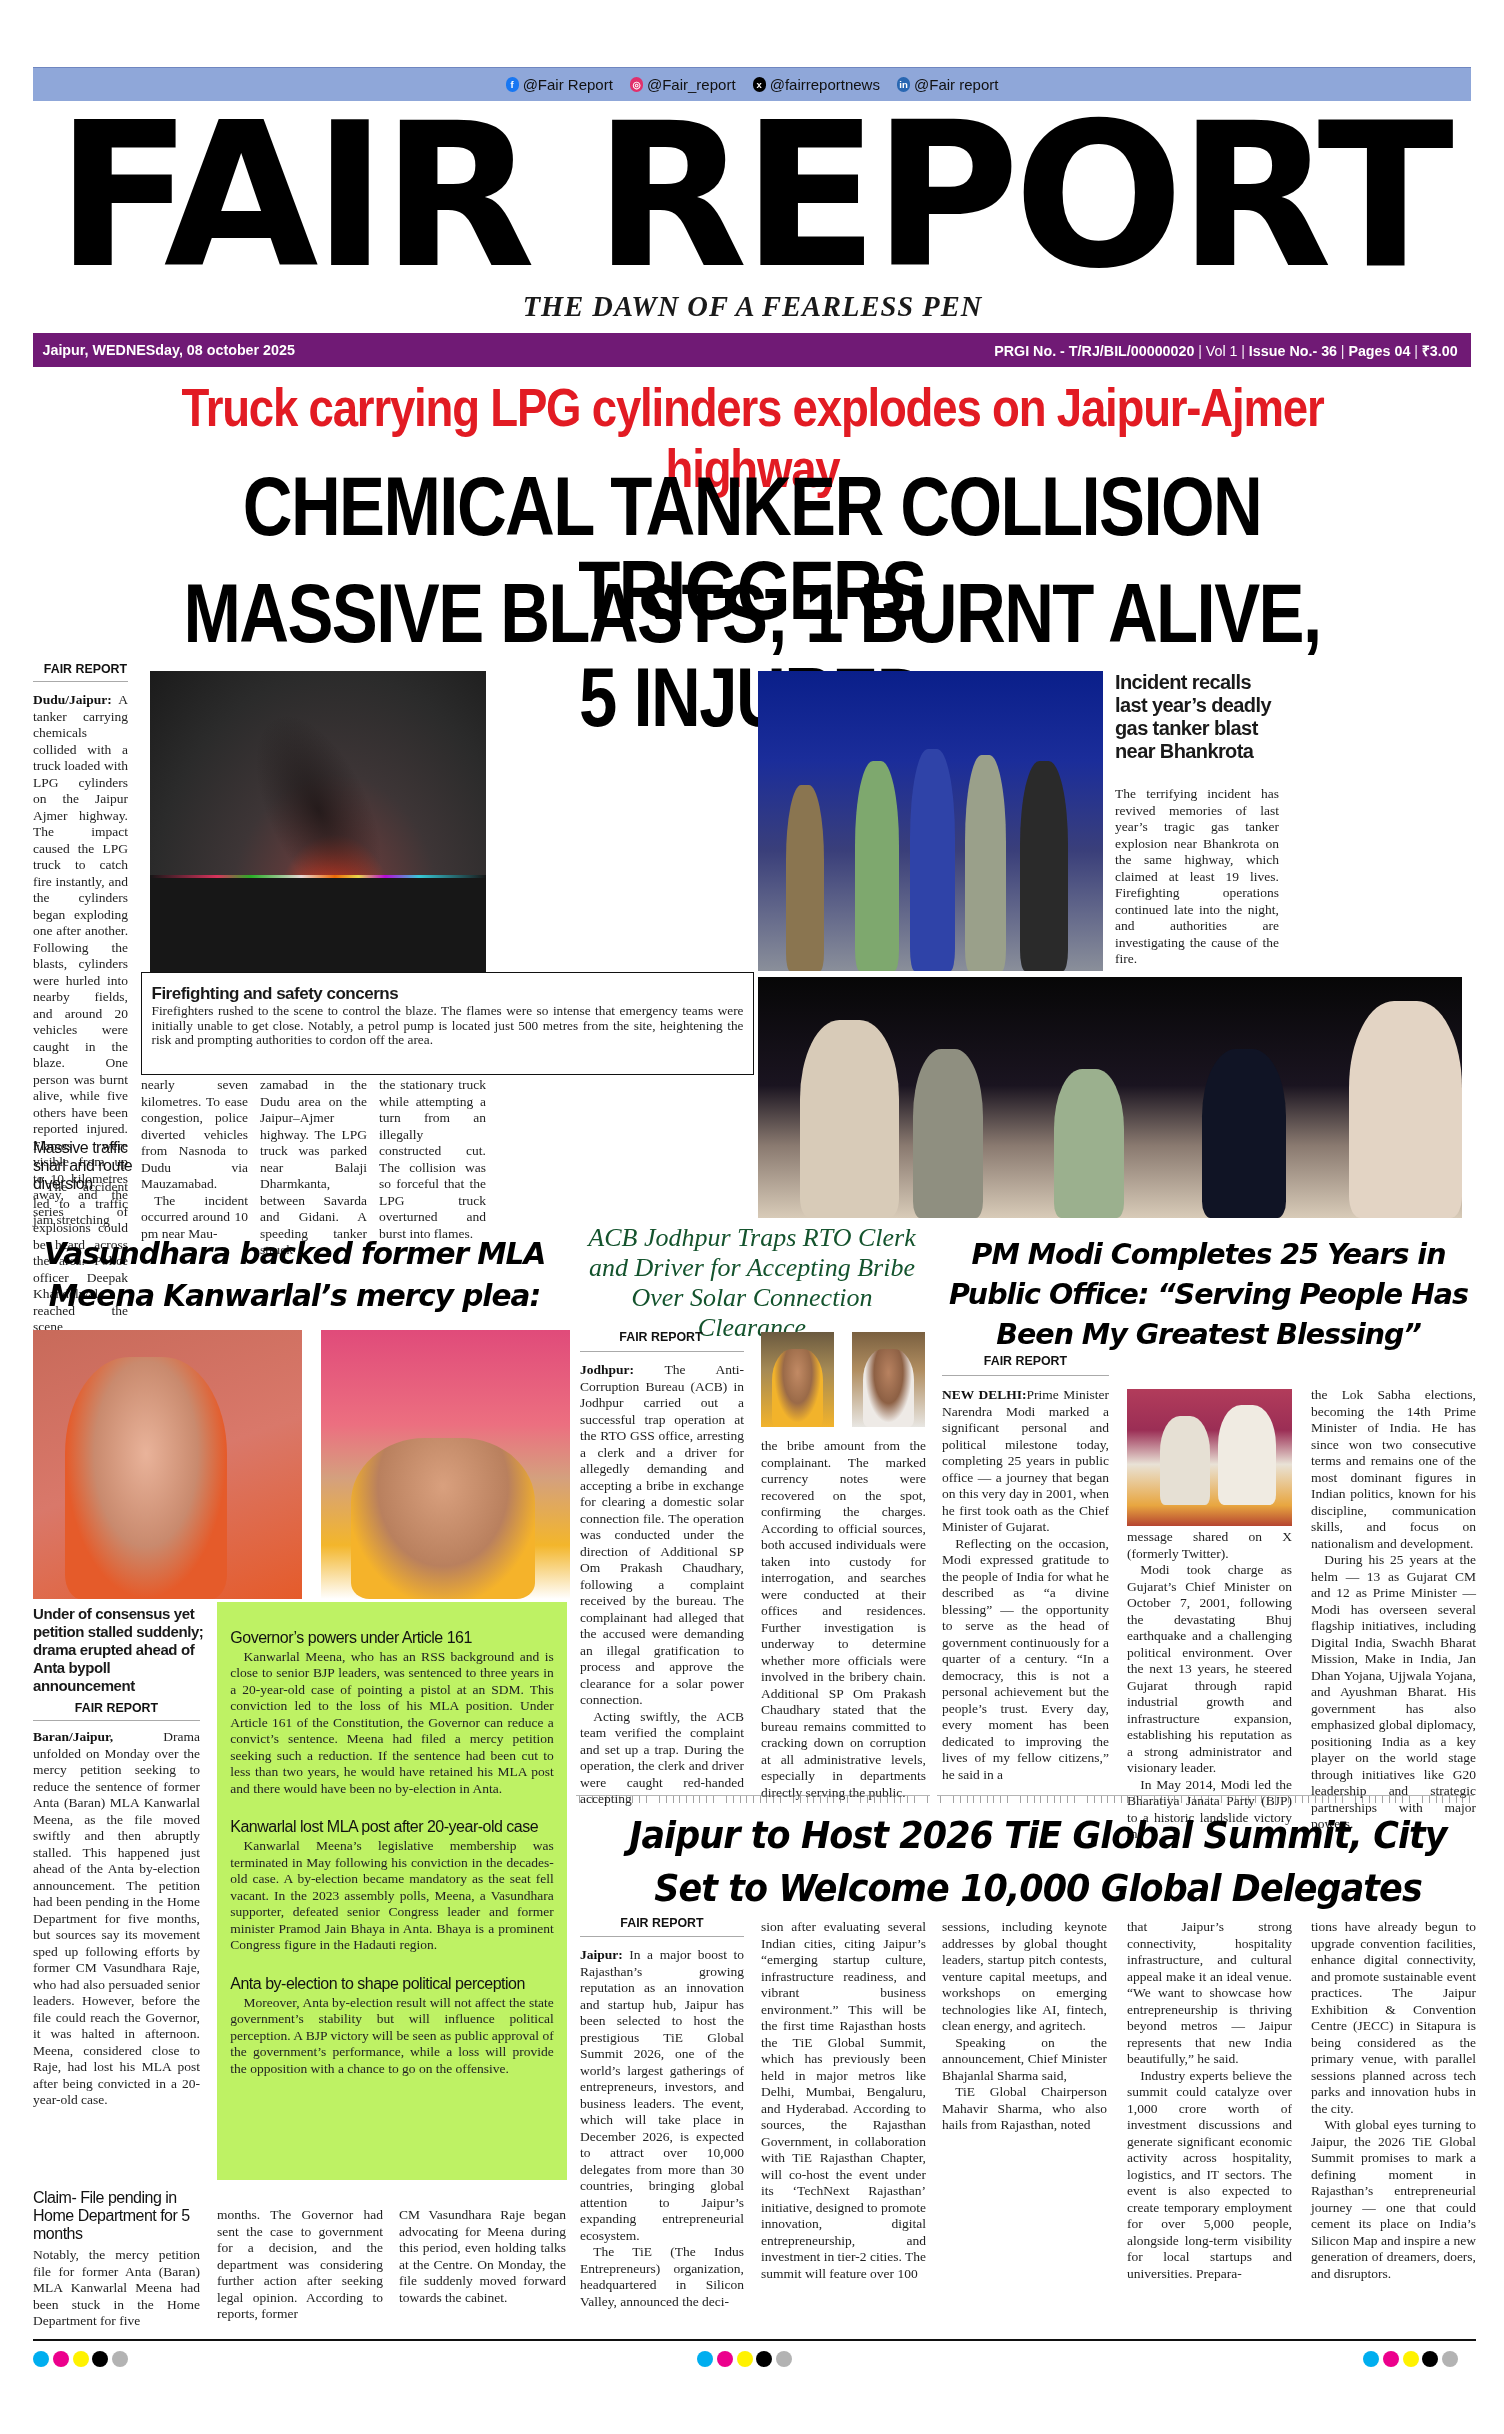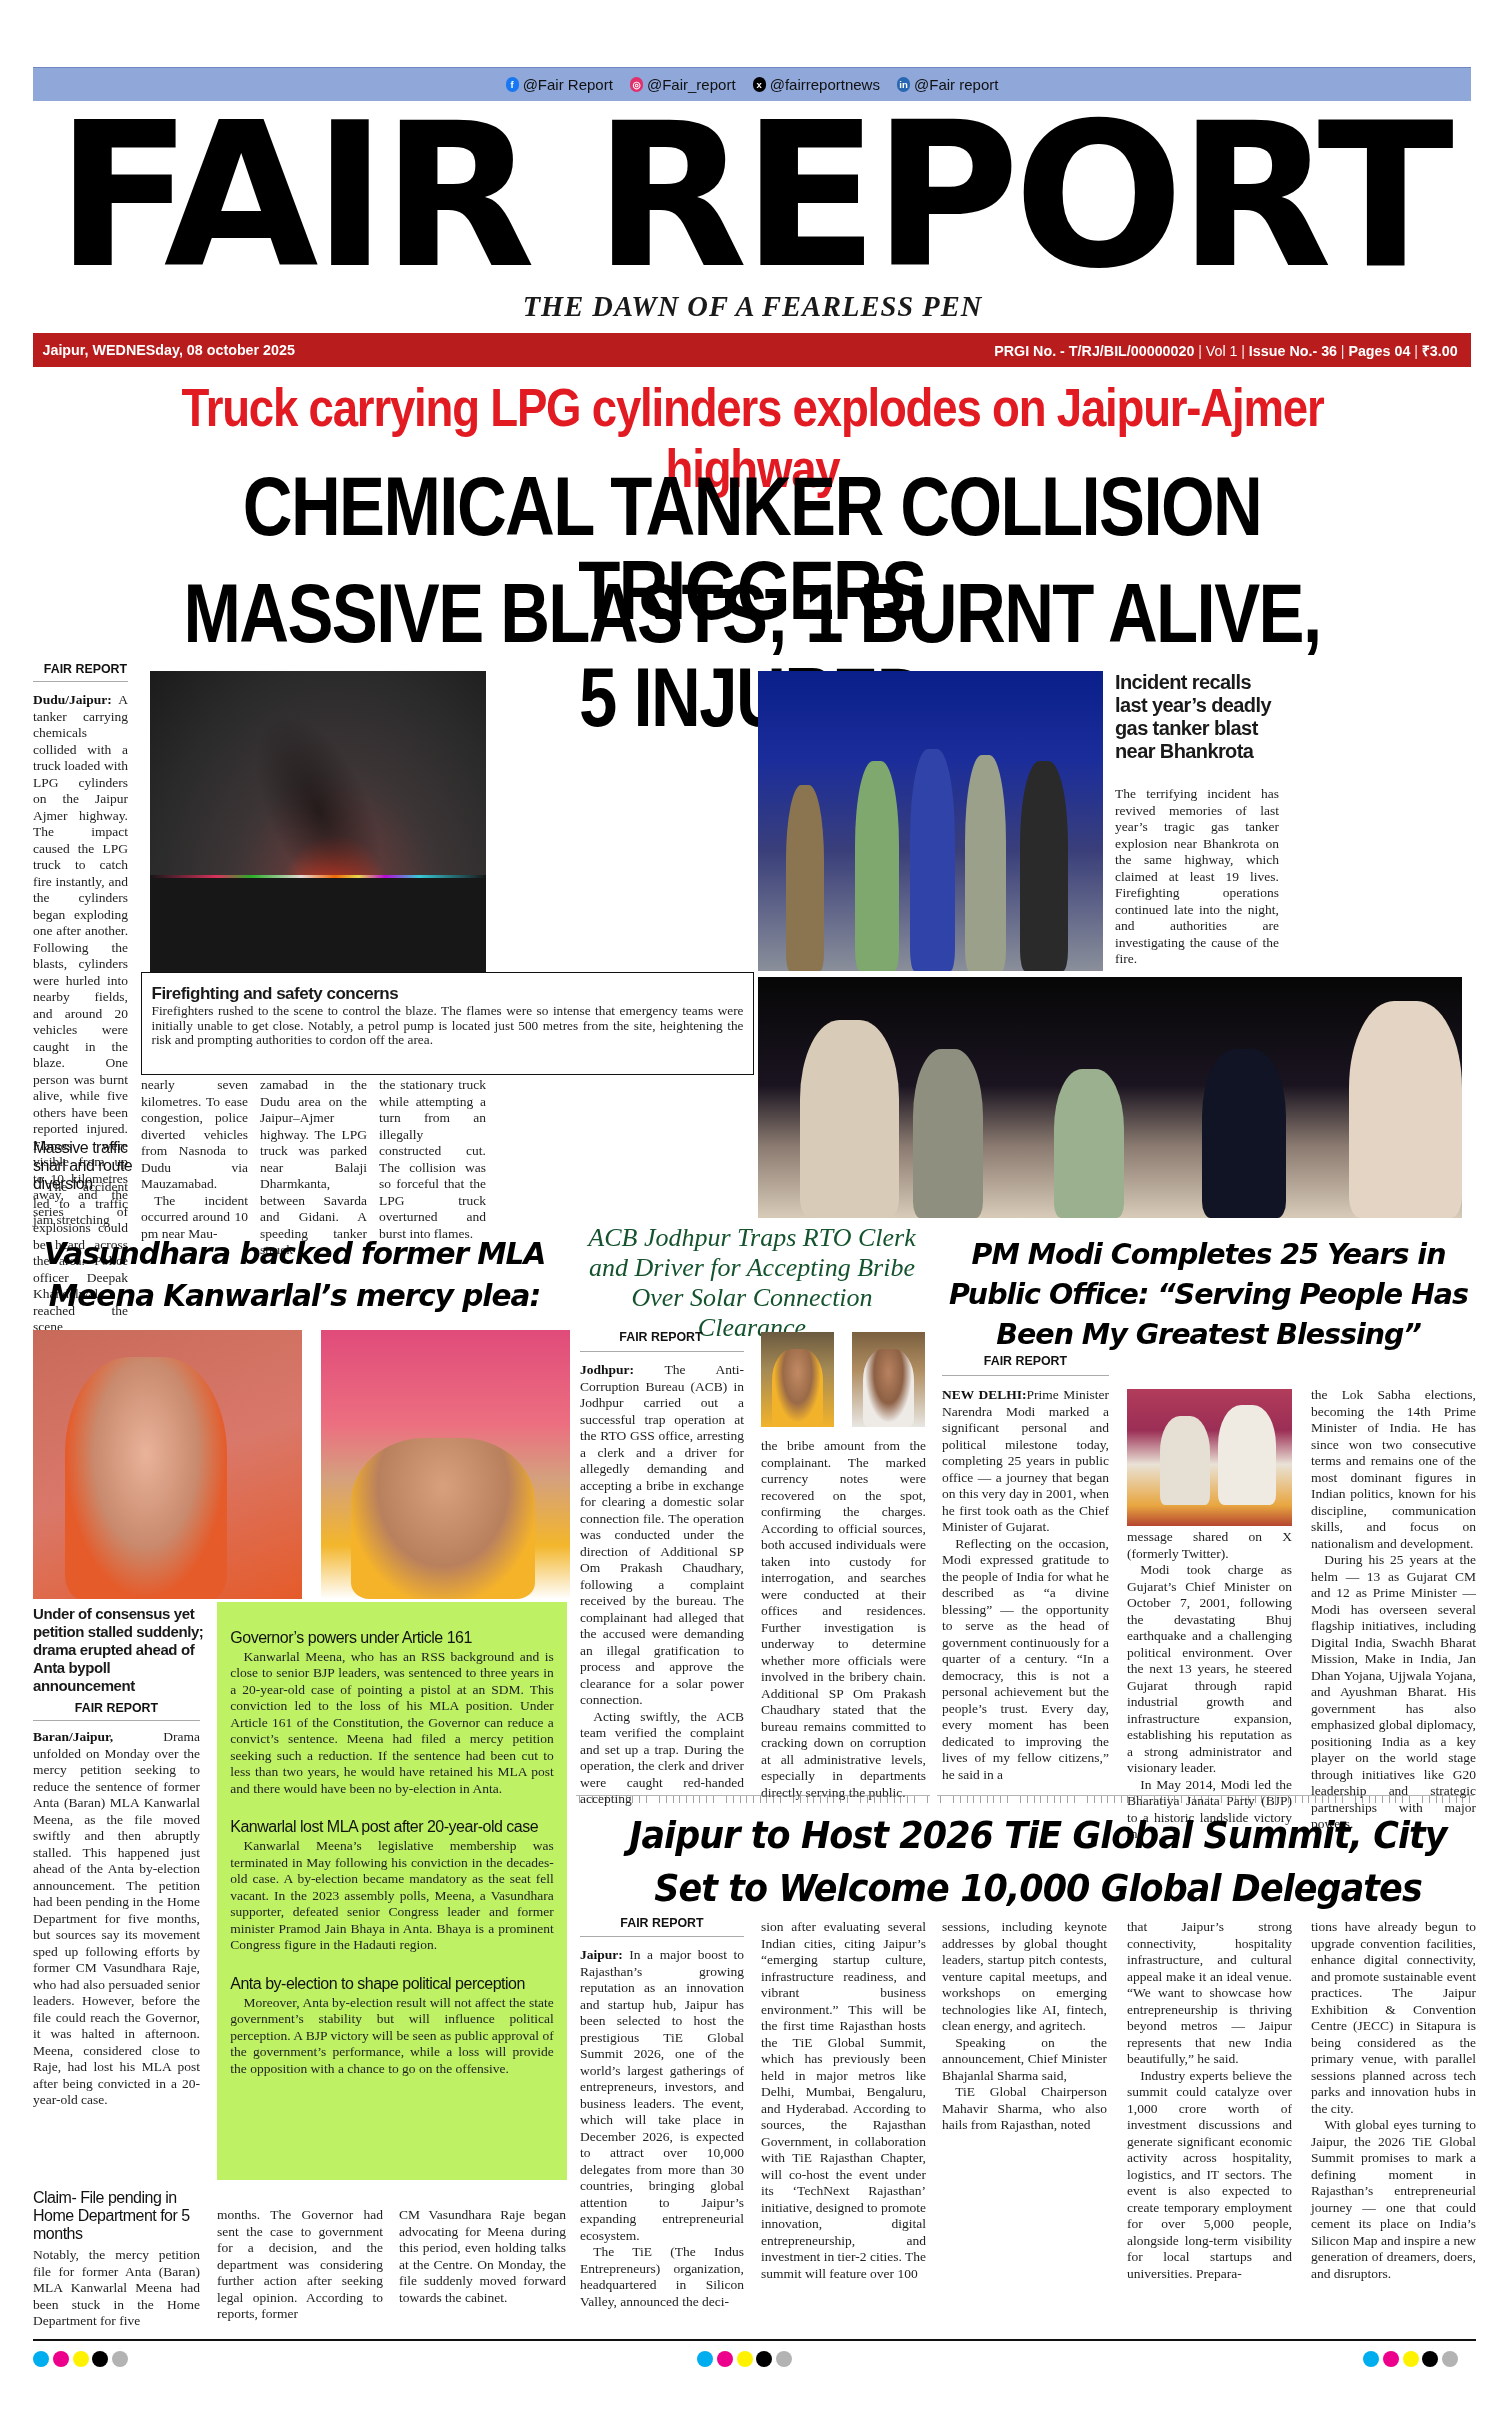--- a/index.html
+++ b/index.html
@@ -12,21 +12,21 @@
     display: flex; justify-content: center; align-items: center; gap: 17px; font-family: "Liberation Sans", sans-serif; font-size: 15px; color: #111; }
   .social-item { display: flex; align-items: center; gap: 3.8px; }
   .social-icon { width: 13.3px; height: 15px; border-radius: 6.7px; display: inline-flex; align-items: center; justify-content: center; font-size: 9.5px; color: #fff; font-weight: bold; }
 
   
   .masthead { left: 33px; top: 107px; width: 1438px; height: 177px; display: flex; align-items: center; justify-content: center;
     font-family: "DejaVu Sans", sans-serif; font-weight: 900; font-size: 200px; letter-spacing: -5.7px; color: #000; line-height: 1; transform: scaleY(1.0); }
   .tagline { left: 0; top: 291px; width: 1505px; text-align: center; font-family: "Liberation Serif", serif; font-style: italic; font-weight: bold; font-size: 28.5px; letter-spacing: 1px; }
 
   
-  .date-bar { left: 33px; top: 333px; width: 1438px; height: 34px; background: #b91c1c; color: #fff;
+  .date-bar { left: 33px; top: 333px; width: 1438px; height: 34px; background: #701a75; color: #fff;
     font-family: "Liberation Sans", sans-serif; font-size: 14.3px; font-weight: bold; display: flex; justify-content: space-between; align-items: center; padding: 0 13.3px 0 9.5px; }
   .date-bar .right span.sep { font-weight: normal; margin: 0 3.8px; opacity: .9; }
 
   
   .kicker { left: 0; top: 377px; width: 1505px; text-align: center; color: #e21b23; font-family: "Liberation Sans", sans-serif; font-weight: bold;
     font-size: 53px; letter-spacing: -1.4px; transform: scaleX(0.86); transform-origin: center; }
   .main-hl { left: 33px; width: 1438px; text-align: center; font-family: "Liberation Sans", sans-serif; font-weight: 900; color: #000; line-height: 1; letter-spacing: -1.9px; }
   .main-hl.l1 { top: 464px; font-size: 84px; transform: scaleX(0.82); }
   .main-hl.l2 { top: 571px; font-size: 84px; transform: scaleX(0.82); }
 

